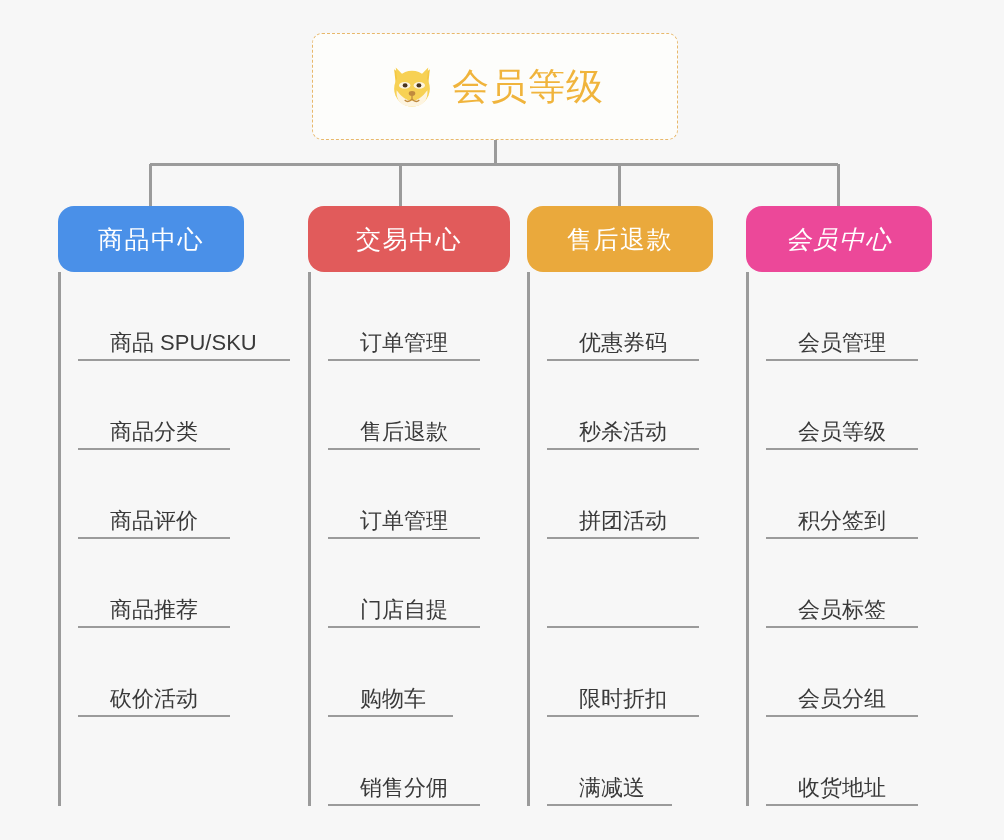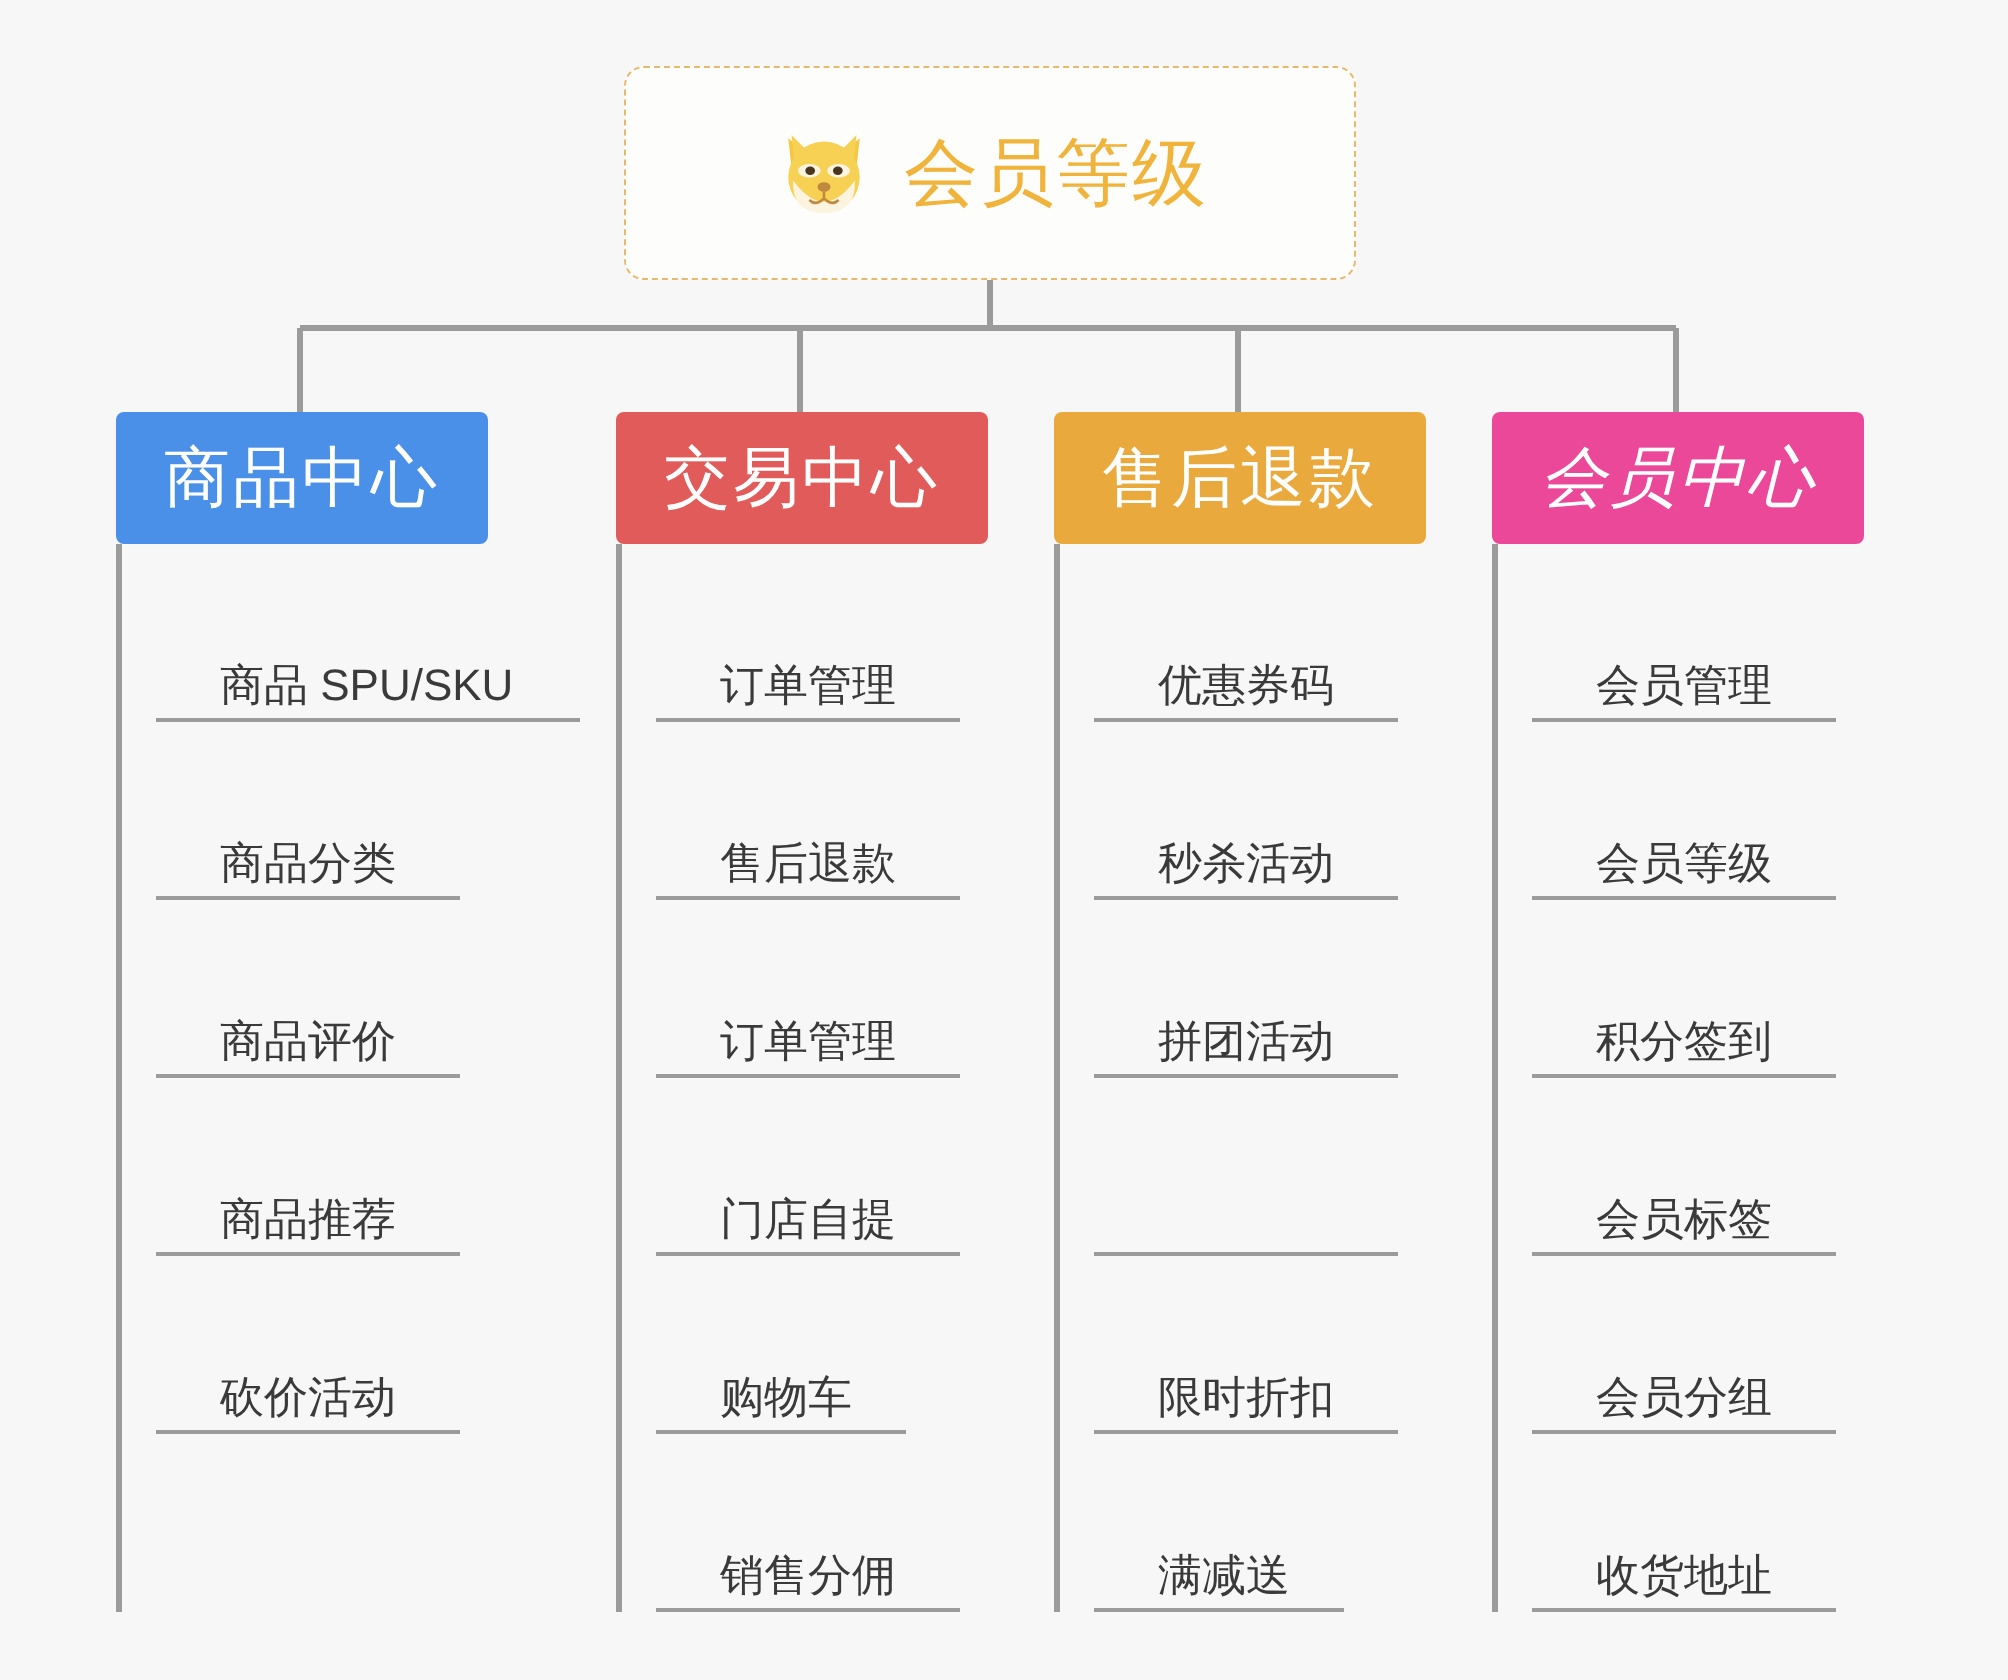--- a/index.html
+++ b/index.html
@@ -64,26 +64,26 @@
   }
 
   
   .column {
     position: absolute;
     top: 206px;
   }
   .cat-header {
     box-sizing: border-box;
     height: 66px;
-    border-radius: 4px;
+    border-radius: 16px;
     display: flex;
     align-items: center;
     justify-content: center;
     color: #ffffff;
-    font-size: 33px;
+    font-size: 25px;
     letter-spacing: 1.5px;
     white-space: nowrap;
   }
 
   .leaf-list {
     position: relative;
     margin-top: 0;
     padding-left: 20px;
   }
   
@@ -175,21 +175,21 @@
             <div class="leaf-underline" style="width: 152px; background: rgb(155, 155, 155);"></div>
             <span class="leaf-label">商品推荐</span>
           </div>
           <div class="leaf-item">
             <div class="leaf-underline" style="width: 152px; background: rgb(155, 155, 155);"></div>
             <span class="leaf-label">砍价活动</span>
           </div>
         </div>
       </div>
       <div class="column" style="left: 308px; width: 186px;">
-        <div class="cat-header" style="background: rgb(225, 91, 91); width: 186px;">交易中心</div>
+        <div class="cat-header" style="background: rgb(225, 91, 91); width: 202px;">交易中心</div>
         <div class="leaf-list">
           <div class="spine" style="height: 534px; background: rgb(155, 155, 155);"></div>
           <div class="leaf-item">
             <div class="leaf-underline" style="width: 152px; background: rgb(155, 155, 155);"></div>
             <span class="leaf-label">订单管理</span>
           </div>
           <div class="leaf-item">
             <div class="leaf-underline" style="width: 152px; background: rgb(155, 155, 155);"></div>
             <span class="leaf-label">售后退款</span>
           </div>

